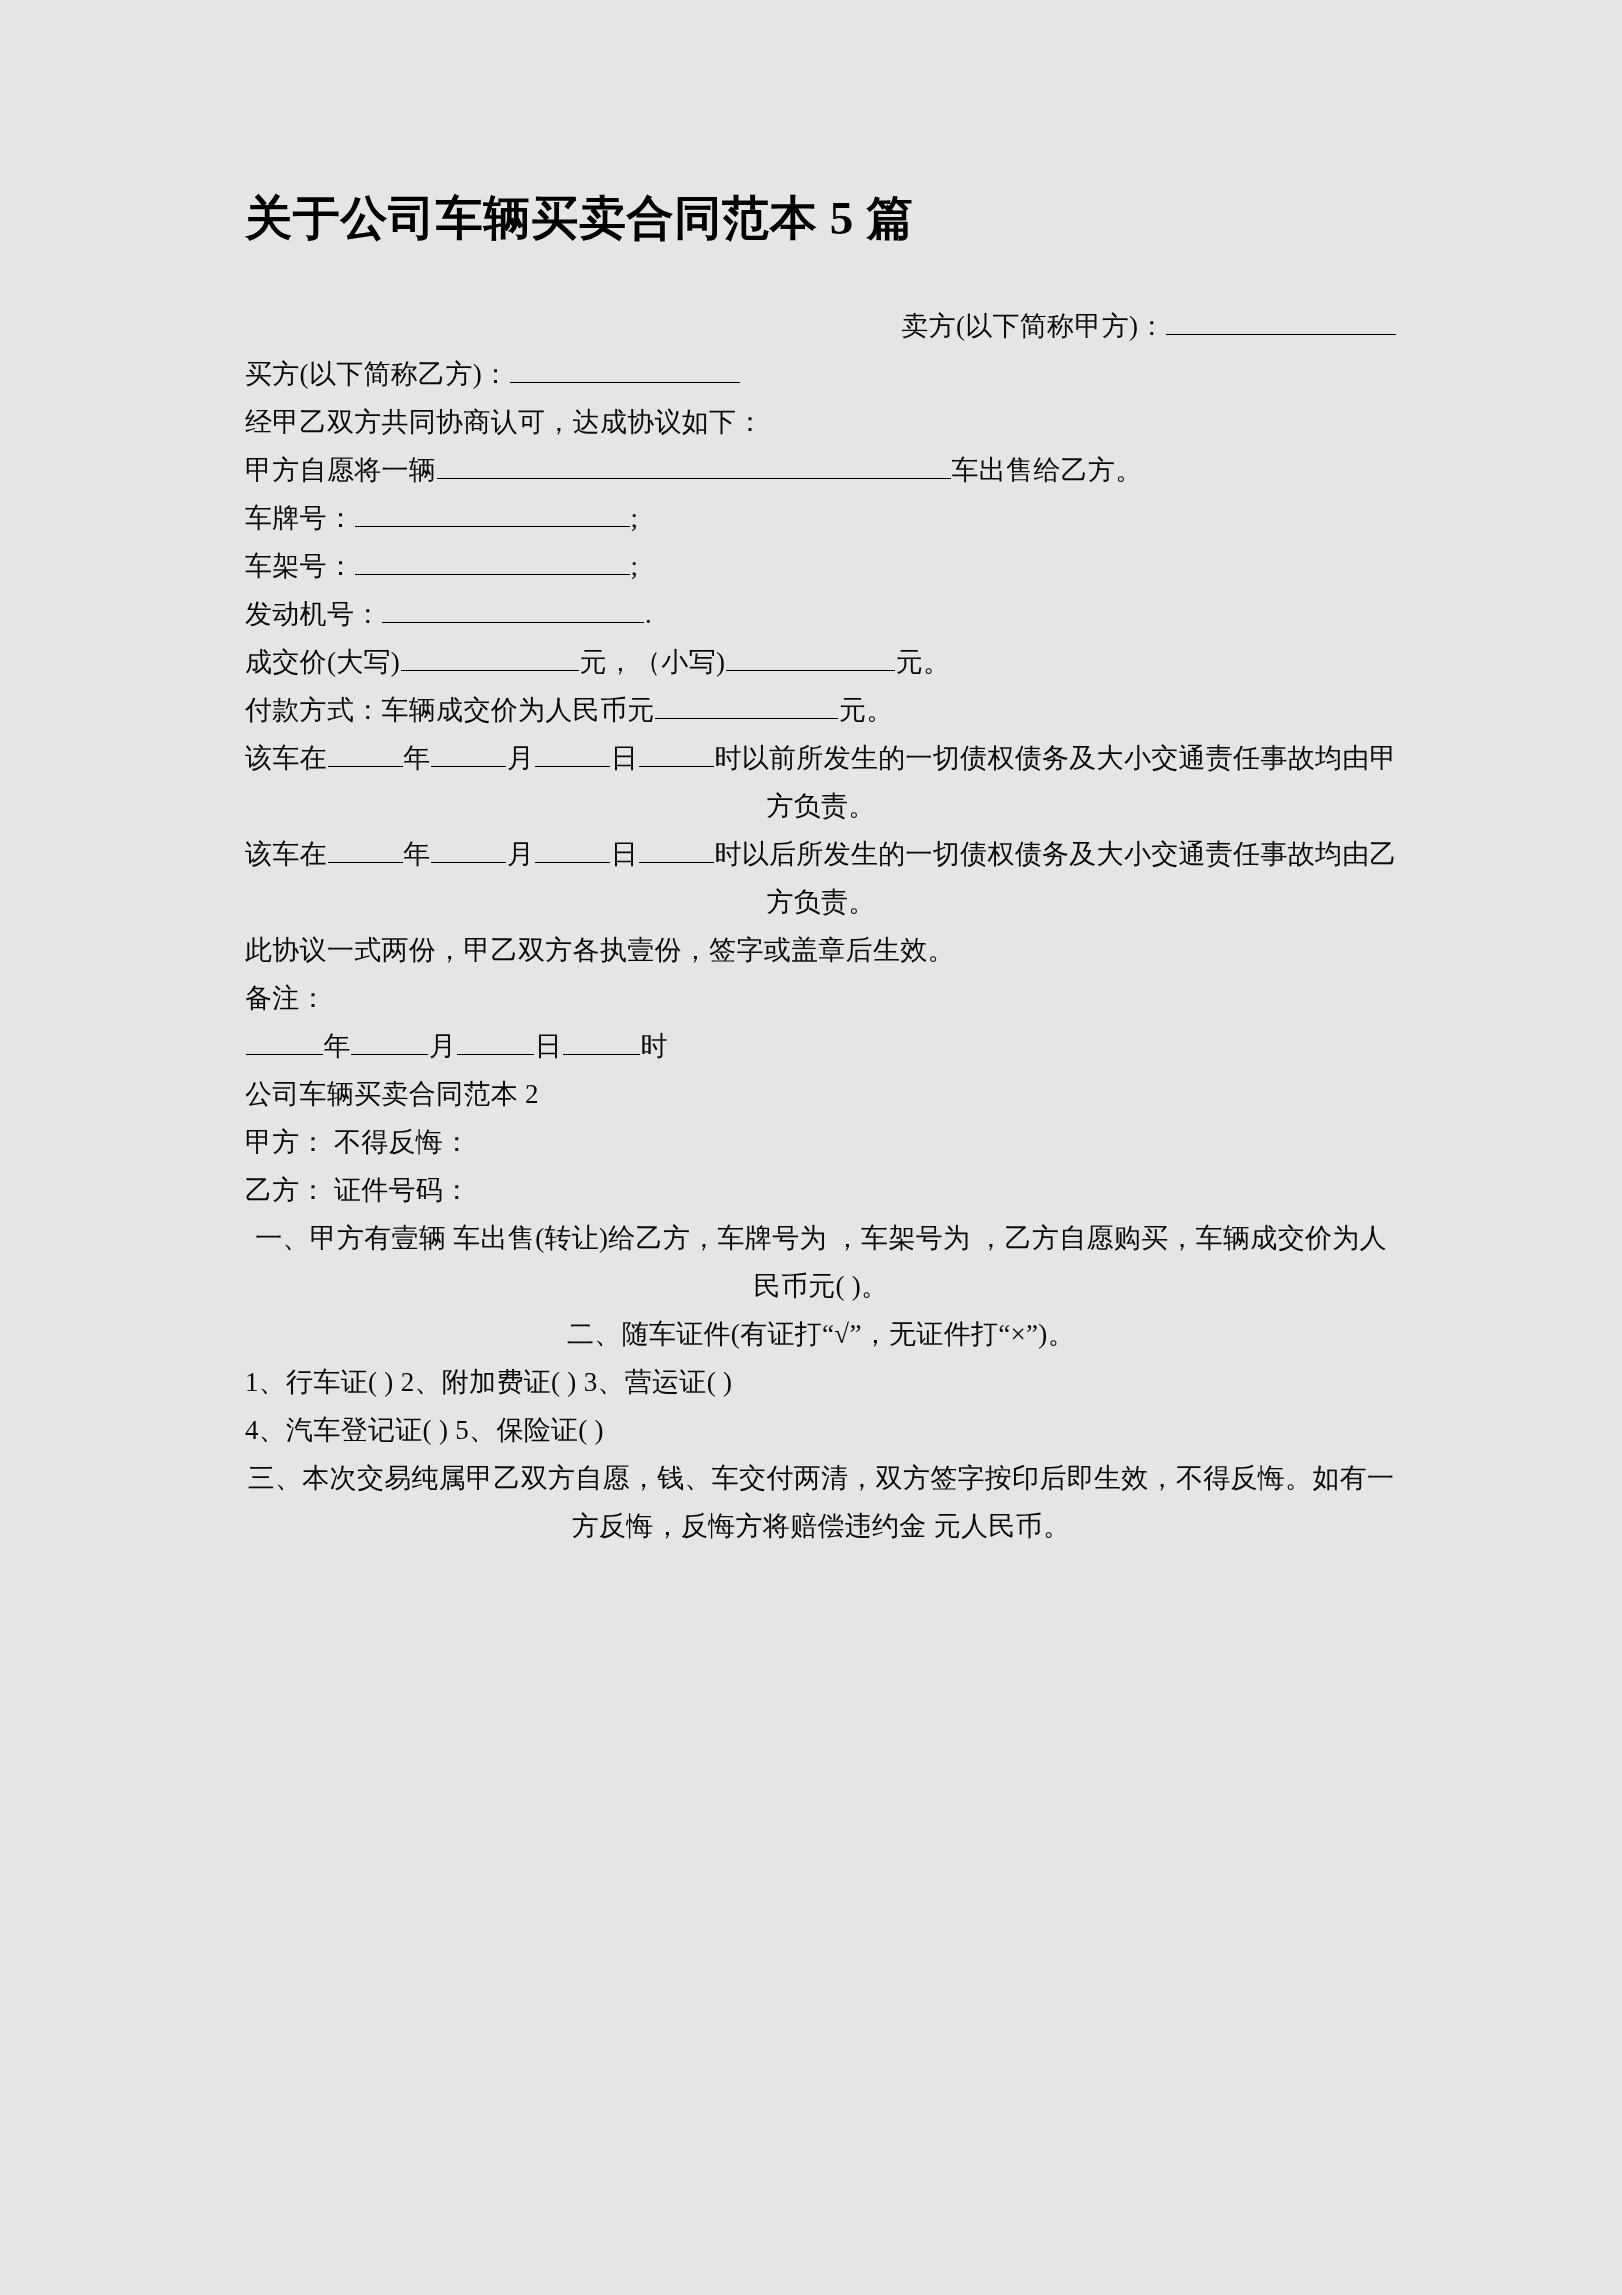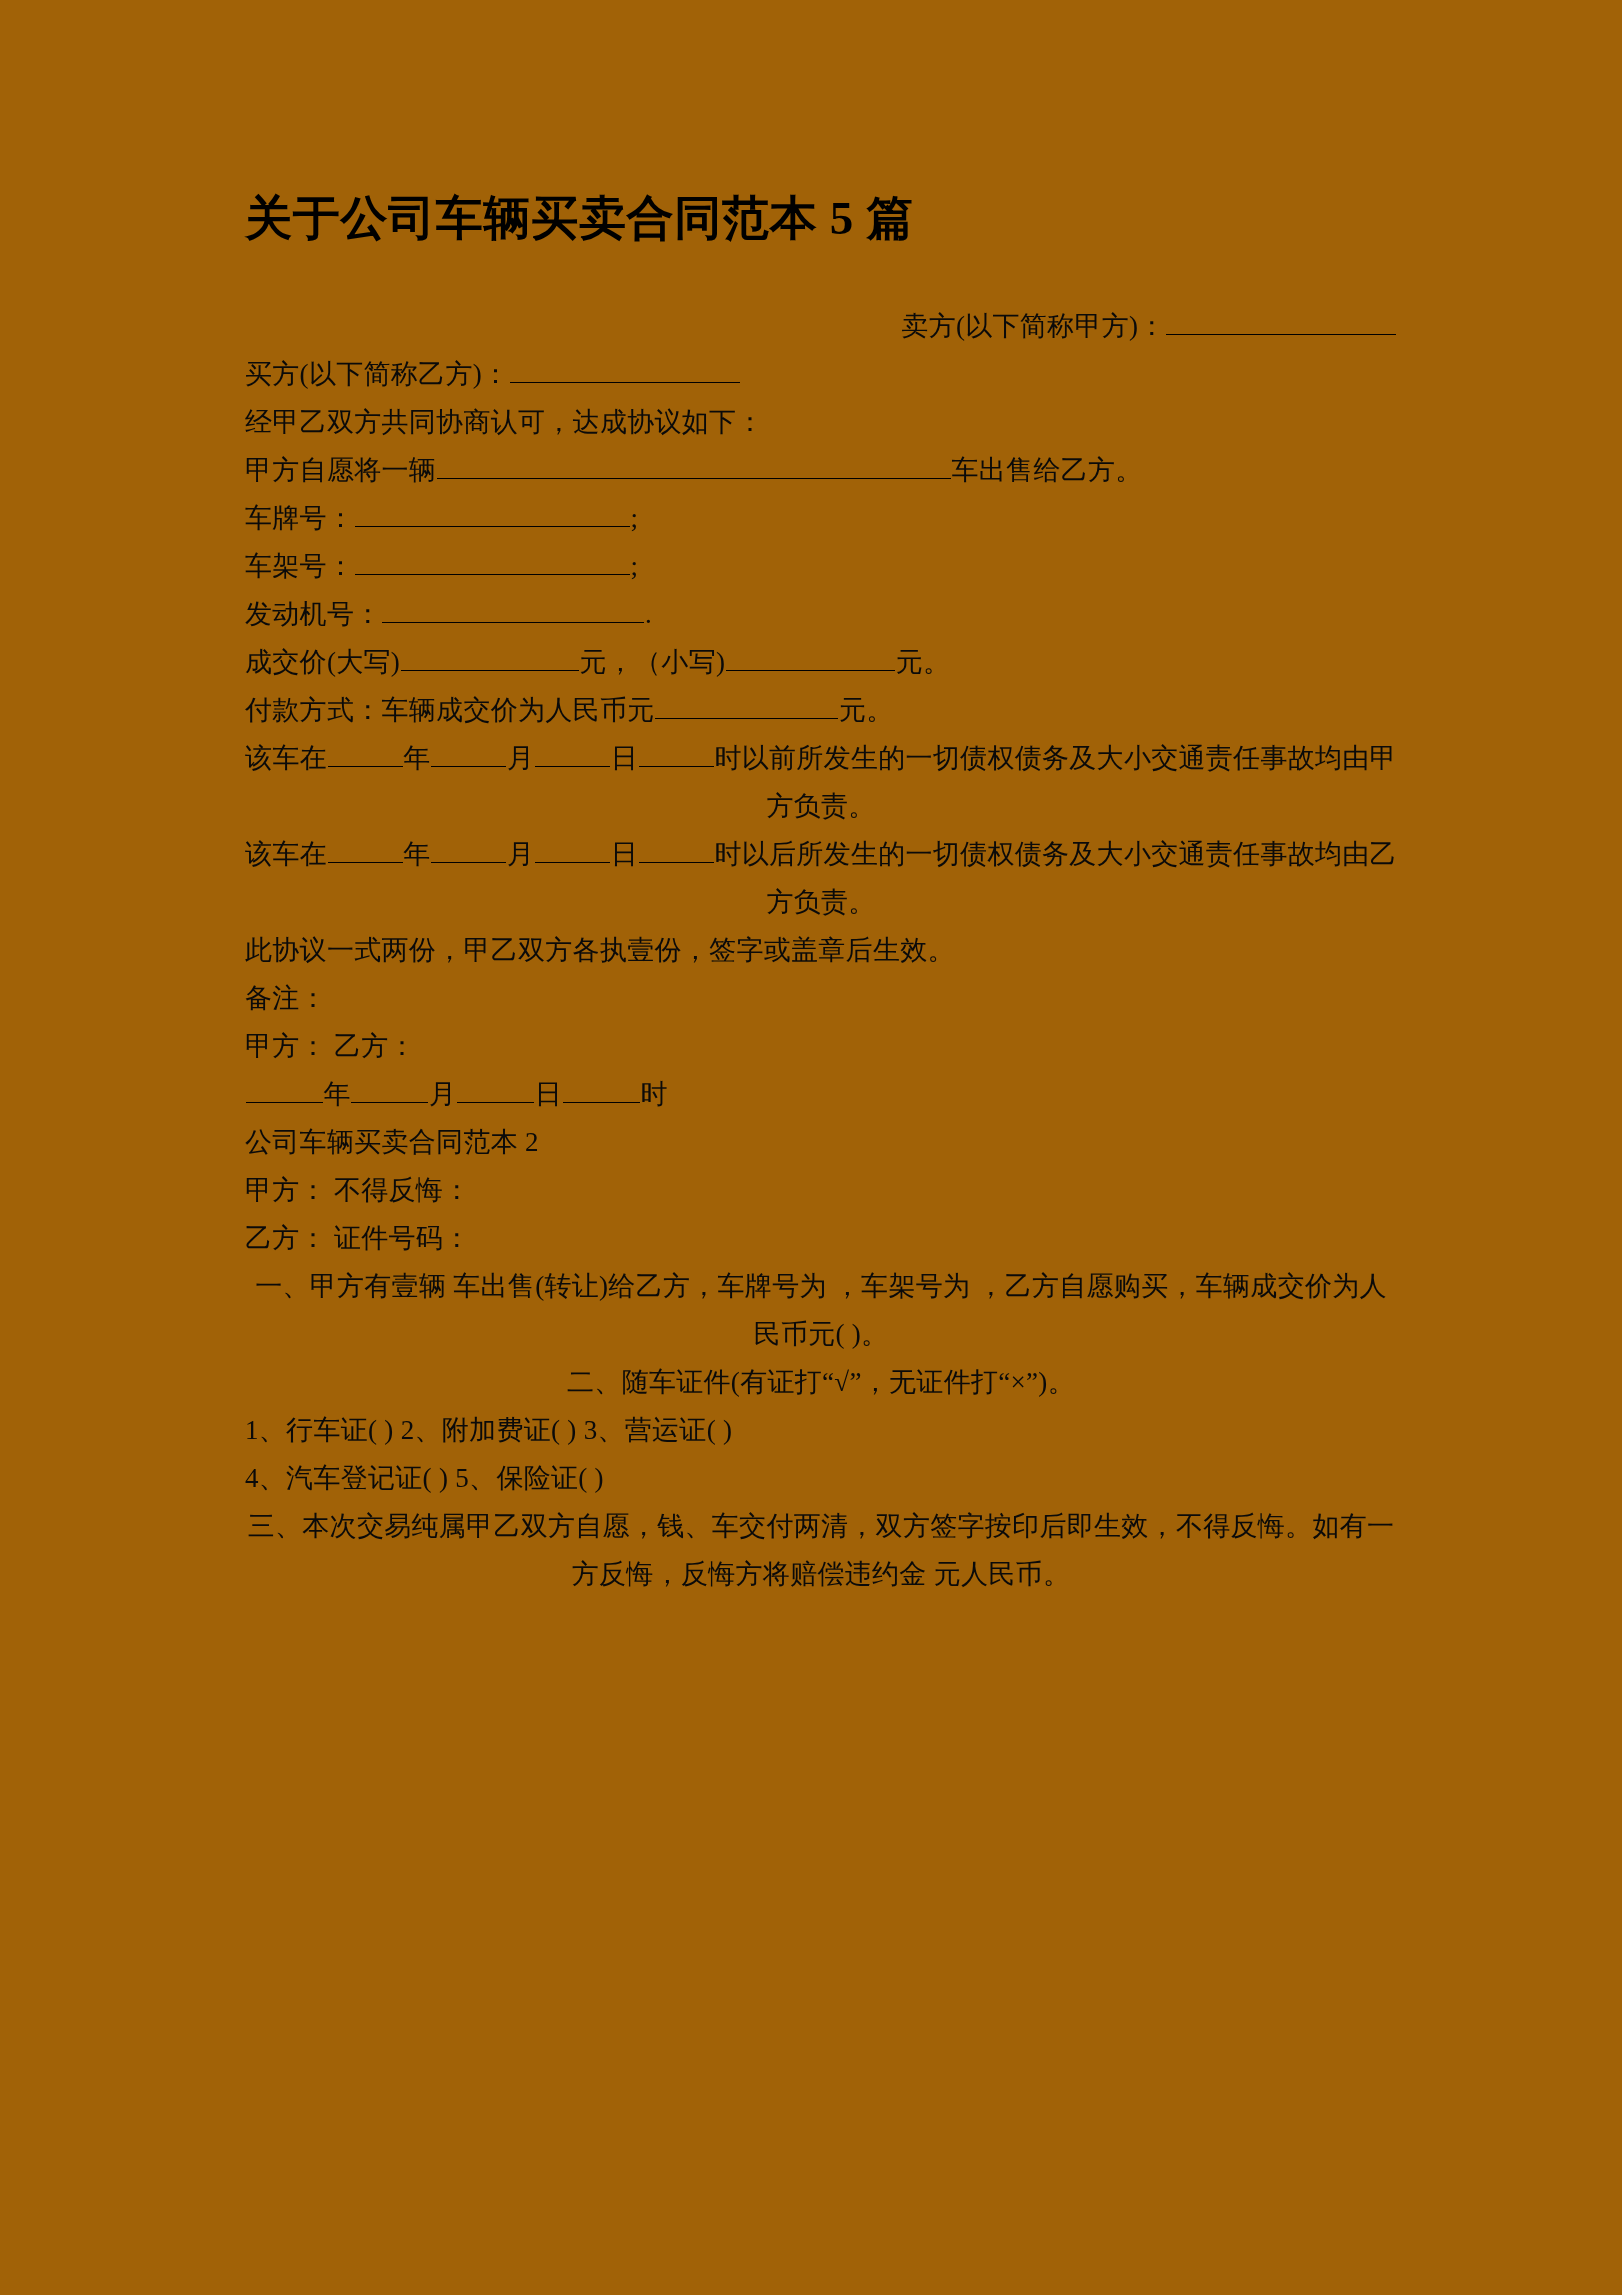--- a/index.html
+++ b/index.html
@@ -7,21 +7,21 @@
     padding: 0;
     background: #ffffff;
   }
   body {
     font-family: "Liberation Serif", "DejaVu Serif", serif;
   }
   .page {
     position: relative;
     width: 1623px;
     height: 2295px;
-    background: #a16207;
+    background: #e5e5e5;
     box-sizing: border-box;
     overflow: hidden;
   }
   .doc-body {
     position: absolute;
     left: 245px;
     top: 0;
     width: 1152px;
   }
   .doc-title {
@@ -96,21 +96,20 @@
     <p class="para"><span>付款方式：车辆成交价为人民币元</span><span class="blank b-deposit"></span><span>元。</span></p>
 
     <p class="para wrap"><span>该车在</span><span class="blank b-date"></span><span>年</span><span class="blank b-date"></span><span>月</span><span class="blank b-date"></span><span>日</span><span class="blank b-date"></span><span>时以前所发生的一切债权债务及大小交通责任事故均由甲方负责。</span></p>
 
     <p class="para wrap"><span>该车在</span><span class="blank b-date"></span><span>年</span><span class="blank b-date"></span><span>月</span><span class="blank b-date"></span><span>日</span><span class="blank b-date"></span><span>时以后所发生的一切债权债务及大小交通责任事故均由乙方负责。</span></p>
 
     <p class="para">此协议一式两份，甲乙双方各执壹份，签字或盖章后生效。</p>
 
     <p class="para">备注：</p>
 
-    <p class="para">甲方： 乙方：</p>
 
     <p class="para"><span class="blank b-date-sig"></span><span>年</span><span class="blank b-date-sig"></span><span>月</span><span class="blank b-date-sig"></span><span>日</span><span class="blank b-date-sig"></span><span>时</span></p>
 
     <p class="para">公司车辆买卖合同范本 2</p>
 
     <p class="para">甲方： 不得反悔：</p>
 
     <p class="para">乙方： 证件号码：</p>
 
     <p class="para wrap">一、甲方有壹辆 车出售(转让)给乙方，车牌号为 ，车架号为 ，乙方自愿购买，车辆成交价为人民币元( )。</p>

